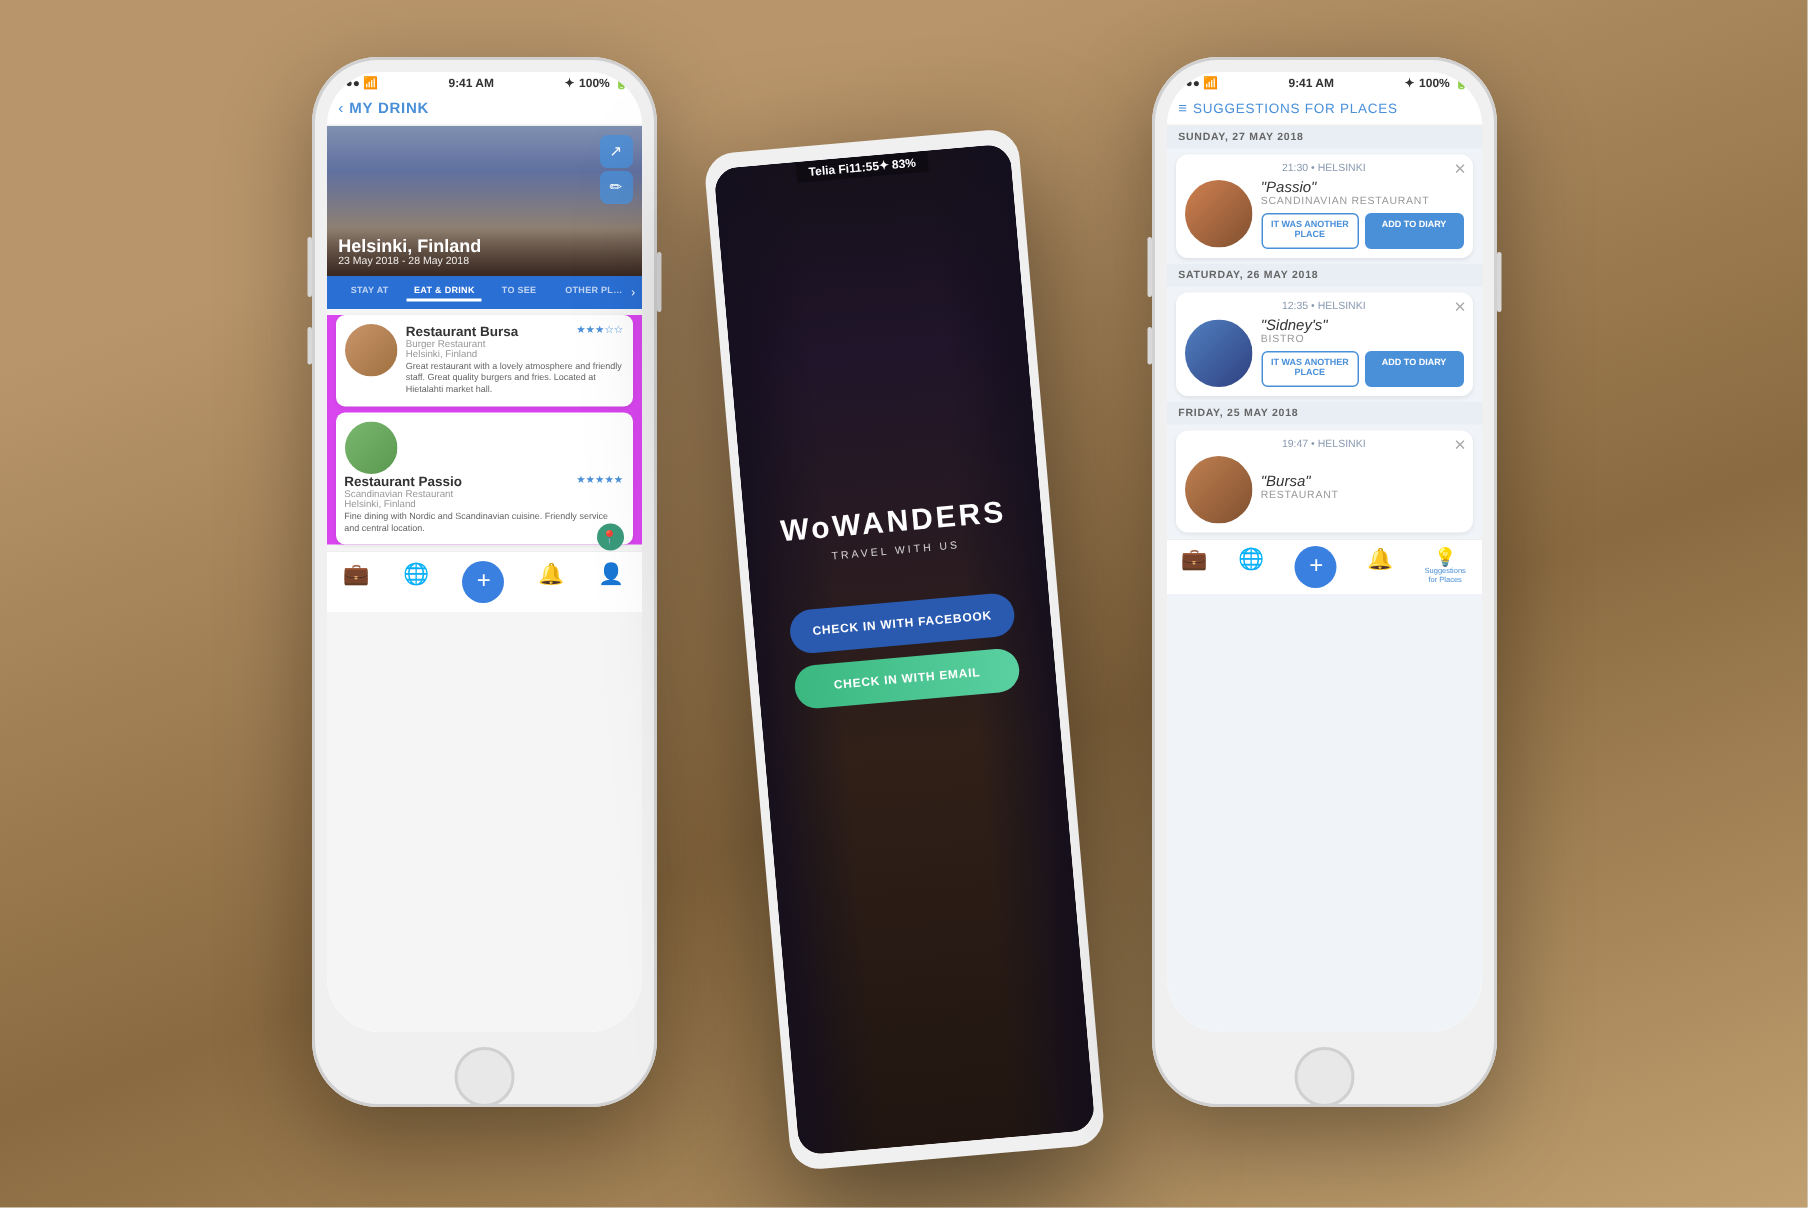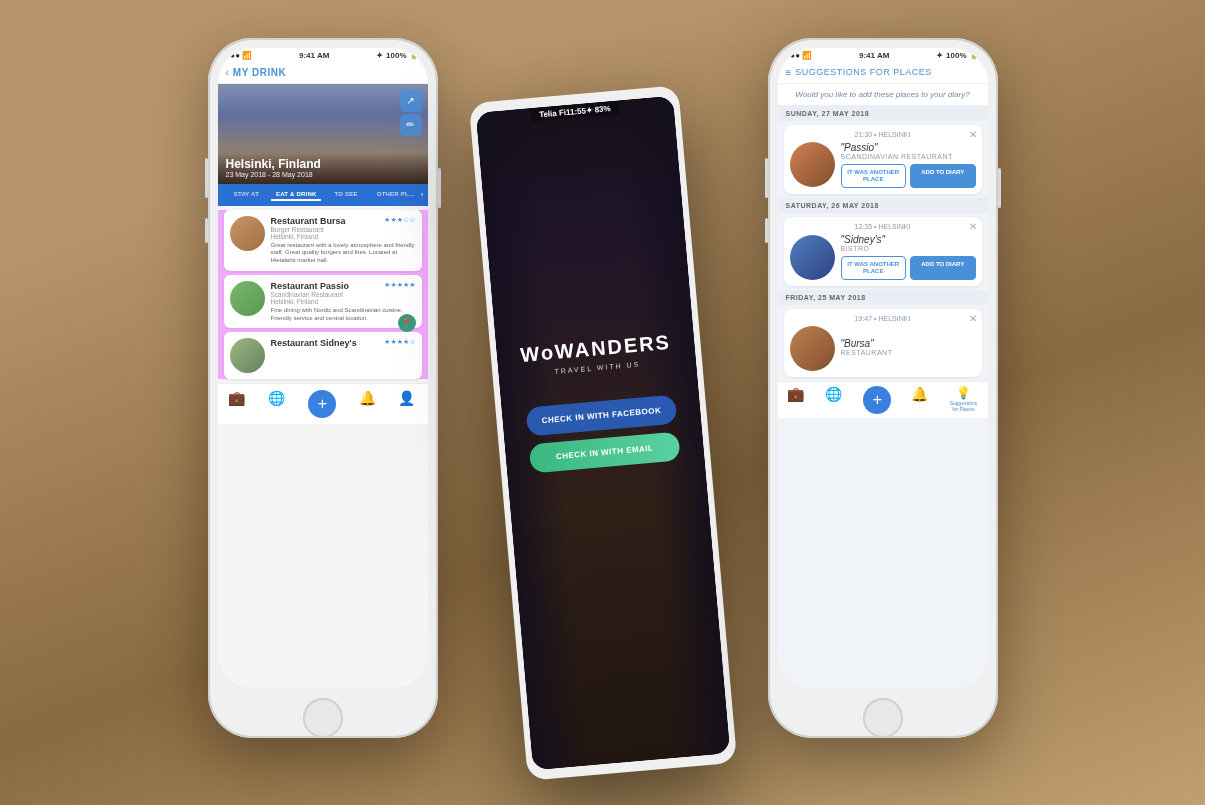--- a/index.html
+++ b/index.html
@@ -485,64 +485,53 @@
           </div>
 
           <div class="trip-tabs">
             <div class="trip-tab">STAY AT</div>
             <div class="trip-tab active">EAT &amp; DRINK</div>
             <div class="trip-tab">TO SEE</div>
             <div class="trip-tab">OTHER PL…</div>
             <div class="trip-tab-arrow">›</div>
           </div>
 
-          <div style="background:#f0abfc;flex:1;">
+          <div style="background:#d946ef;flex:1;">
 
             <div class="place-card">
               <div class="place-img">
                 <div class="place-img-inner"></div>
               </div>
               <div class="place-info">
                 <div style="display:flex;justify-content:space-between;">
                   <span class="place-name">Restaurant Bursa</span>
                   <span class="place-stars">★★★☆☆</span>
                 </div>
                 <div class="place-type">Burger Restaurant</div>
                 <div class="place-location">Helsinki, Finland</div>
                 <div class="place-desc">Great restaurant with a lovely atmosphere and friendly staff. Great quality burgers and fries. Located at Hietalahti market hall.</div>
               </div>
             </div>
 
-            <div class="place-card" style="position:relative;">
+            <div class="place-card" style="position:relative;flex-direction:column;">
               <div class="place-img">
                 <div class="place-img-inner green"></div>
               </div>
               <div class="place-info">
                 <div style="display:flex;justify-content:space-between;">
                   <span class="place-name">Restaurant Passio</span>
                   <span class="place-stars">★★★★★</span>
                 </div>
                 <div class="place-type">Scandinavian Restaurant</div>
                 <div class="place-location">Helsinki, Finland</div>
                 <div class="place-desc">Fine dining with Nordic and Scandinavian cuisine. Friendly service and central location.</div>
               </div>
               <div class="place-gps">📍</div>
             </div>
 
-            <div class="place-card">
-              <div class="place-img">
-                <div class="place-img-inner" style="background:linear-gradient(135deg,#a0b880,#608060);"></div>
-              </div>
-              <div class="place-info">
-                <div style="display:flex;justify-content:space-between;">
-                  <span class="place-name">Restaurant Sidney's</span>
-                  <span class="place-stars">★★★★☆</span>
-                </div>
-              </div>
-            </div>
           </div>
 
           <div class="left-bottom-nav">
             <div class="nav-icon">💼</div>
             <div class="nav-icon">🌐</div>
             <div class="nav-add">+</div>
             <div class="nav-icon">🔔</div>
             <div class="nav-icon">👤</div>
           </div>
         </div>
@@ -610,21 +599,20 @@
               <span>100%</span>
               <span>🔋</span>
             </div>
           </div>
 
           <div class="right-nav">
             <span class="right-nav-icon">≡</span>
             <span class="right-nav-title">SUGGESTIONS FOR PLACES</span>
           </div>
 
-          <div class="right-subtitle">Would you like to add these places to your diary?</div>
 
           <div class="day-section">
             <div class="day-header">SUNDAY, 27 MAY 2018</div>
             <div class="suggestion-card">
               <div class="sugg-close">✕</div>
               <div class="sugg-time-loc">21:30 • HELSINKI</div>
               <div class="sugg-content">
                 <div class="sugg-img">
                   <div class="sugg-img-inner"></div>
                 </div>

